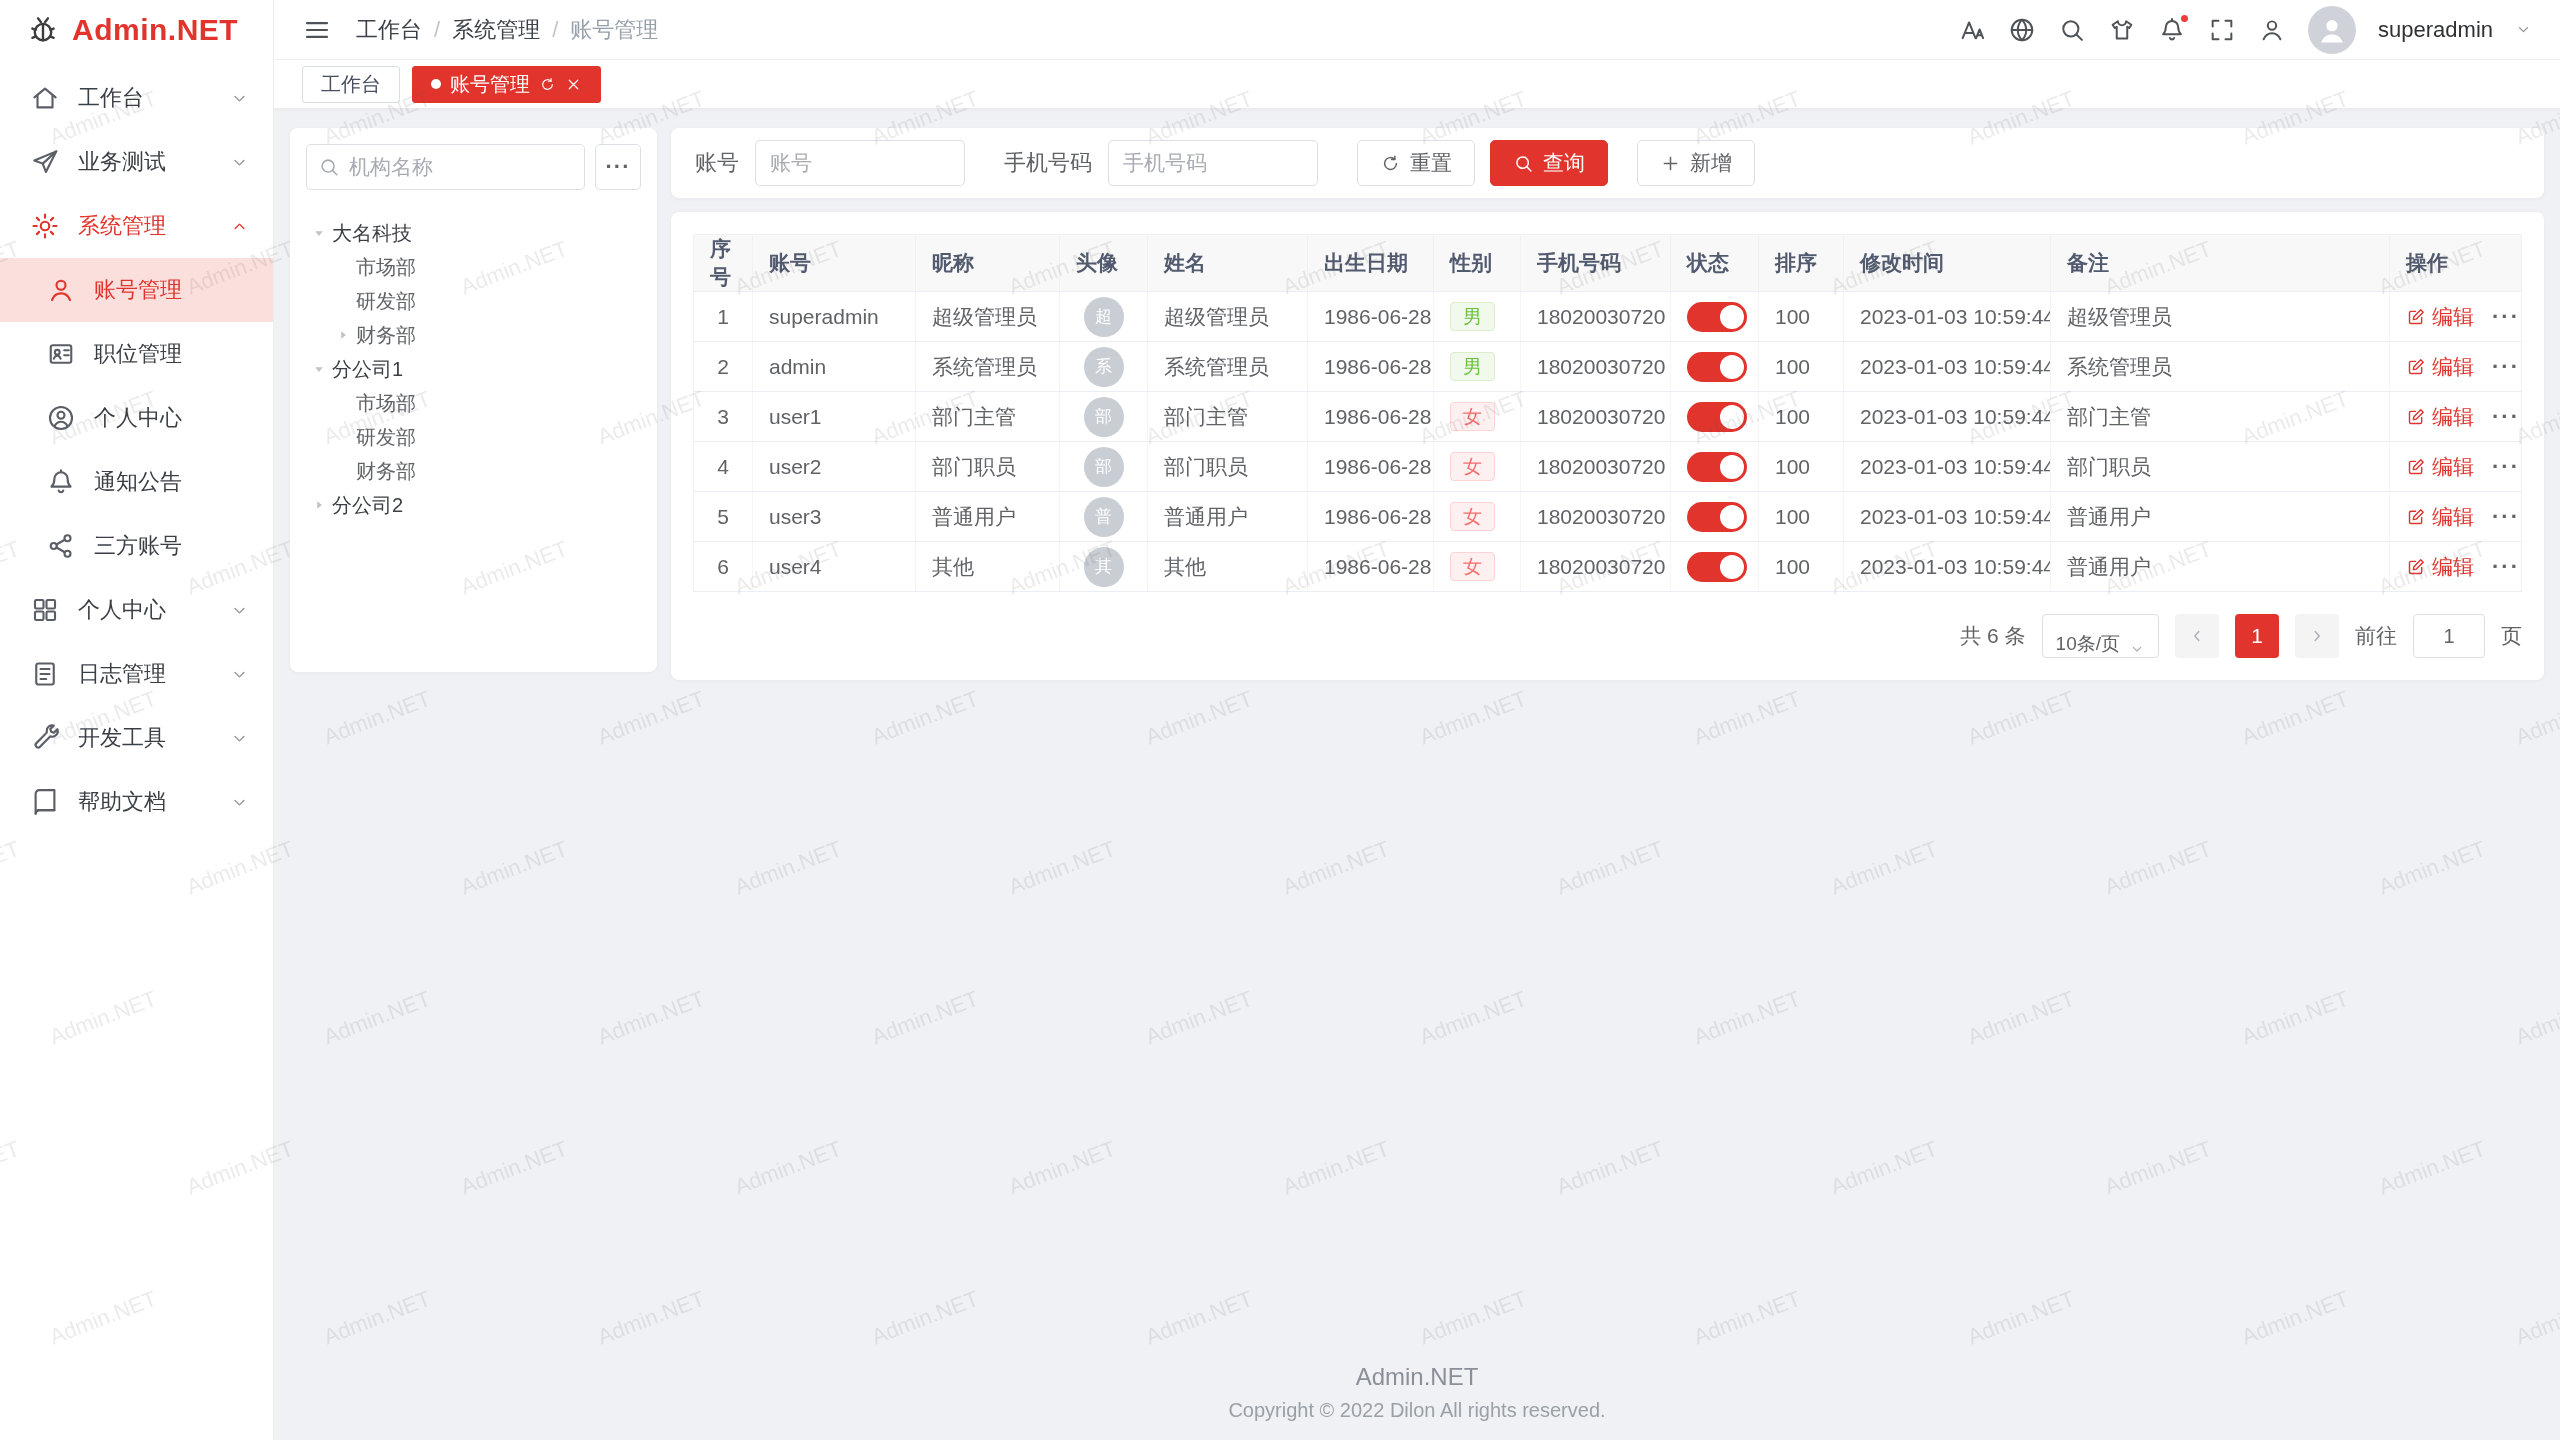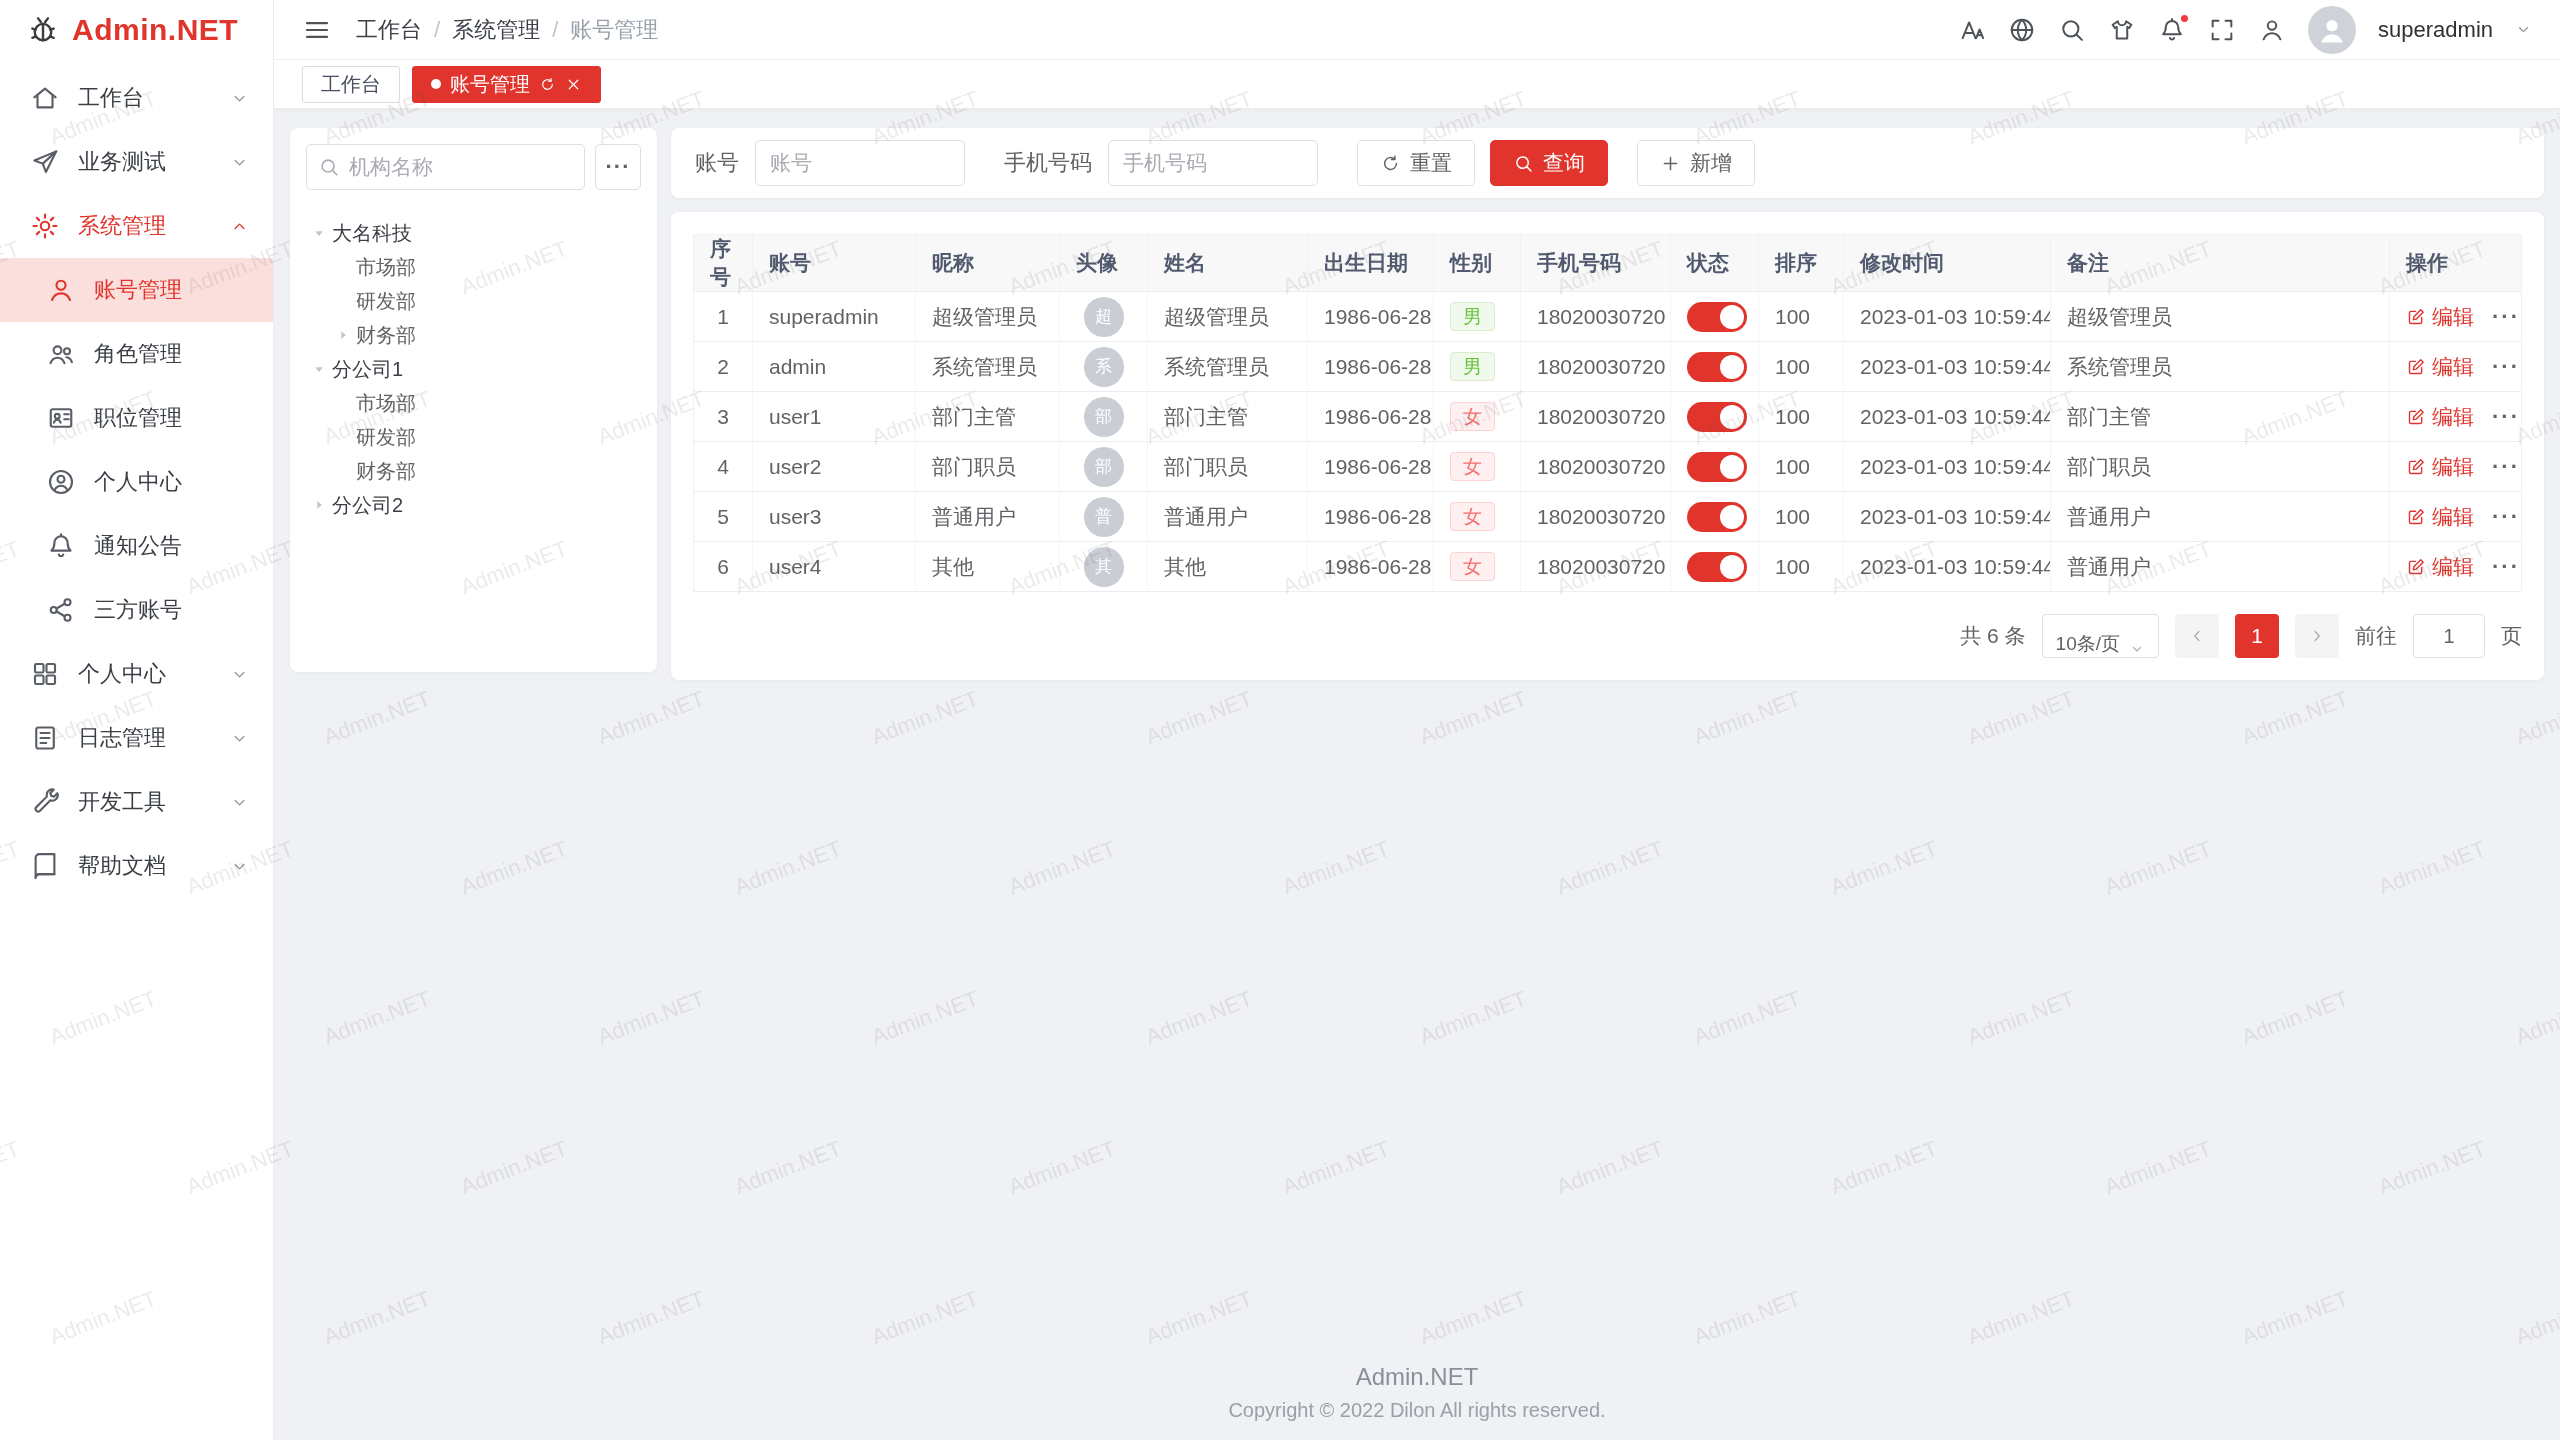--- a/index.html
+++ b/index.html
@@ -182,31 +182,20 @@
       </div>
       <div class="submenu">
         <div class="submenu-item active">
           <span class="icn">
             <svg viewBox="0 0 24 24" fill="none" stroke="currentColor" stroke-width="1.7" stroke-linecap="round" stroke-linejoin="round">
               <circle cx="12" cy="8.2" r="3.6"></circle>
               <path d="M4.8 20c1.4-3.6 4-5.3 7.2-5.3s5.8 1.7 7.2 5.3"></path>
             </svg>
           </span>
           <span class="mlabel">账号管理</span>
-        </div>
-        <div class="submenu-item">
-          <span class="icn">
-            <svg viewBox="0 0 24 24" fill="none" stroke="currentColor" stroke-width="1.7" stroke-linecap="round" stroke-linejoin="round">
-              <circle cx="9.2" cy="9" r="3.1"></circle>
-              <path d="M3.6 19.4c1-2.9 3-4.4 5.6-4.4 2.6 0 4.6 1.5 5.6 4.4"></path>
-              <circle cx="16.8" cy="9.8" r="2.4"></circle>
-              <path d="M16.4 14.6c2.2.3 3.6 1.6 4.3 3.9"></path>
-            </svg>
-          </span>
-          <span class="mlabel">角色管理</span>
         </div>
         <div class="submenu-item">
           <span class="icn">
             <svg viewBox="0 0 24 24" fill="none" stroke="currentColor" stroke-width="1.7" stroke-linecap="round" stroke-linejoin="round">
               <rect x="3.8" y="5" width="16.4" height="14" rx="1.6"></rect>
               <circle cx="9" cy="10.6" r="1.9"></circle>
               <path d="M6.3 15.8c.6-1.7 1.6-2.5 2.7-2.5s2.1.8 2.7 2.5M14.6 9h3.6M14.6 13h3.6"></path>
             </svg>
           </span>
           <span class="mlabel">职位管理</span>

